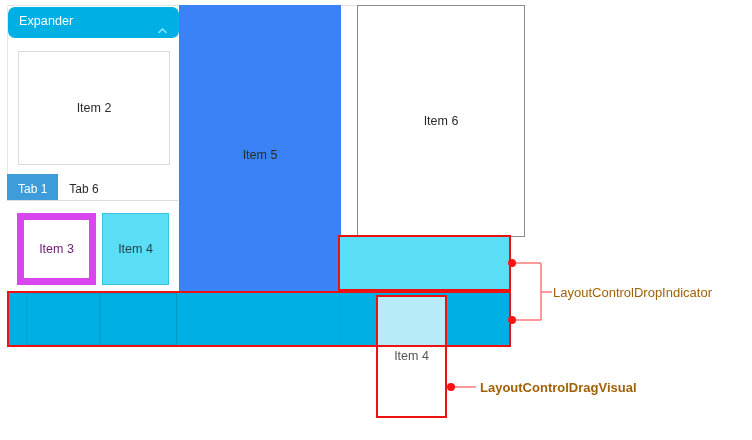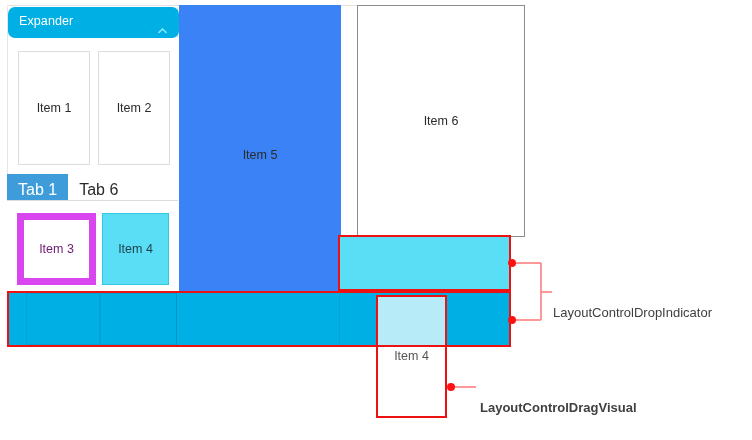--- a/index.html
+++ b/index.html
@@ -98,24 +98,24 @@
     position: absolute;
     left: 0; top: 0;
     width: 171px; height: 27px;
     background: #ffffff;
     border-bottom: 1px solid #dcdcdc;
     box-sizing: border-box;
     display: flex;
     align-items: stretch;
   }
   .tab {
-    padding: 1px 11px;
-    display: flex;
-    align-items: flex-end;
-    font-size: 16px;
+    padding: 8px 11px;
+    display: flex;
+    align-items: flex-start;
+    font-size: 12px;
     color: #2b2b2b;
     box-sizing: border-box;
   }
   .tab.selected {
     background: #3d9cd9;
     color: #ffffff;
   }
   .tabbody {
     position: absolute;
     left: 0; top: 27px;
@@ -236,23 +236,22 @@
     width: 71px;
     text-align: center;
     font-size: 12.5px;
     color: #555555;
   }
 
   
   .callout-label {
     position: absolute;
     font-size: 13px;
-    color: #404040;
+    color: #a16207;
     white-space: nowrap;
-    margin-top: 20px;
   }
   .annot-svg {
     position: absolute;
     left: 0; top: 0;
     width: 752px; height: 440px;
     pointer-events: none;
   }
 </style>
 </head>
 <body>
@@ -275,23 +274,20 @@
       <span class="expander-title">Expander</span>
       <span class="expander-chevron">
         <svg width="9" height="6" viewBox="0 0 9 6">
           <path d="M0.5 5 L4.5 1 L8.5 5" fill="none" stroke="#7fe6ff" stroke-width="1.6"></path>
         </svg>
       </span>
     </div>
 
     <div class="expander-body">
       <div class="exp-items">
-        <div class="exp-item">
-          <span>Item 1</span>
-        </div>
         <div class="exp-item">
           <span>Item 2</span>
         </div>
       </div>
     </div>
   </div>
 
   <div class="tabcontrol">
     <div class="tabstrip">
       <div class="tab selected">

